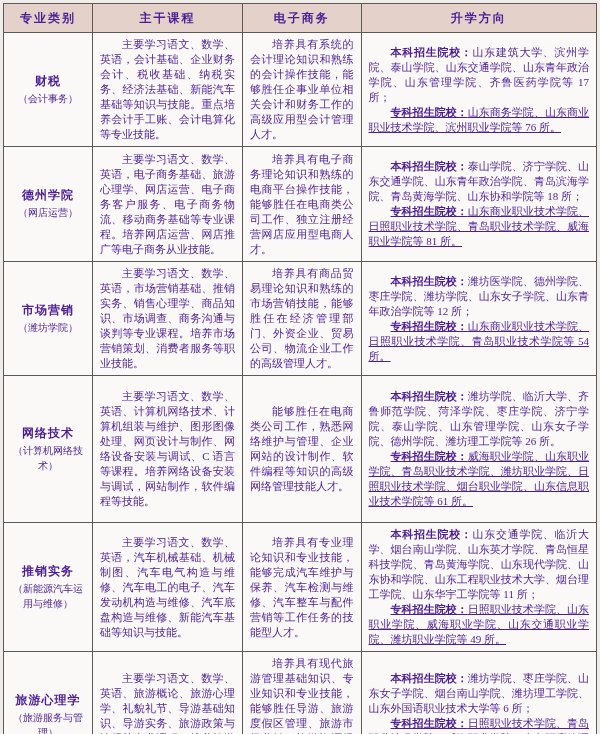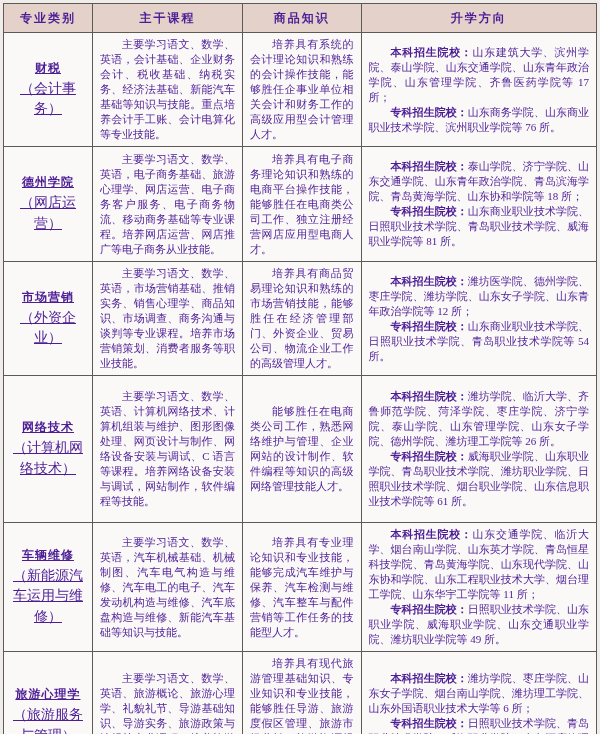--- a/index.html
+++ b/index.html
@@ -33,44 +33,43 @@
     font-size: 12px;
     font-weight: bold;
     text-align: center;
     height: 29px;
     padding: 2px;
     letter-spacing: 2px;
   }
   .cat-cell {
     text-align: center;
     padding: 2px 4px;
-    text-decoration: underline;
   }
   .cat-title {
     font-size: 12px;
     font-weight: bold;
     letter-spacing: 1px;
   }
   .cat-sub {
-    font-size: 14px;
+    font-size: 10px;
     margin-top: 2px;
     line-height: 1.45;
   }
   .txt-cell {
     padding: 4px 7px;
     font-size: 11px;
     line-height: 15px;
     text-align: justify;
     text-justify: inter-ideograph;
   }
   .txt-cell p {
     margin: 0;
     text-indent: 2em;
   }
-  .dir-cell p + p { margin-top: 0; }
+  .dir-cell p + p { margin-top: 0; text-decoration: underline; }
   .dir-label { font-weight: bold; }
   
   tr.r0 td { height: 108px; }
   tr.r1 td { height: 115px; }
   tr.r2 td { height: 103px; }
   tr.r3 td { height: 147px; }
   tr.r4 td { height: 122px; }
   tr.r5 td { height: 104px; }
   col.c-cat  { width: 15%; }
   col.c-cour { width: 25.3%; }
@@ -85,21 +84,21 @@
     <colgroup>
       <col class="c-cat">
         <col class="c-cour">
         <col class="c-feat">
         <col class="c-dir">
     </colgroup>
     <thead>
       <tr>
         <th>专业类别</th>
         <th>主干课程</th>
-        <th>商品知识</th>
+        <th>电子商务</th>
         <th>升学方向</th>
       </tr>
     </thead>
     <tbody>
 
       <tr class="r0">
         <td class="cat-cell">
           <div class="cat-title">财税</div>
           <div class="cat-sub">（会计事务）</div>
         </td>
@@ -128,21 +127,21 @@
         </td>
         <td class="txt-cell dir-cell">
           <p><b class="dir-label">本科招生院校：</b><span>泰山学院、济宁学院、山东交通学院、山东青年政治学院、青岛滨海学院、青岛黄海学院、山东协和学院等 18 所；</span></p>
           <p><b class="dir-label">专科招生院校：</b><span>山东商业职业技术学院、日照职业技术学院、青岛职业技术学院、威海职业学院等 81 所。</span></p>
         </td>
       </tr>
 
       <tr class="r2">
         <td class="cat-cell">
           <div class="cat-title">市场营销</div>
-          <div class="cat-sub">（外资企业）</div>
+          <div class="cat-sub">（潍坊学院）</div>
         </td>
         <td class="txt-cell">
           <p>主要学习语文、数学、英语，市场营销基础、推销实务、销售心理学、商品知识、市场调查、商务沟通与谈判等专业课程。培养市场营销策划、消费者服务等职业技能。</p>
         </td>
         <td class="txt-cell">
           <p>培养具有商品贸易理论知识和熟练的市场营销技能，能够胜任在经济管理部门、外资企业、贸易公司、物流企业工作的高级管理人才。</p>
         </td>
         <td class="txt-cell dir-cell">
           <p><b class="dir-label">本科招生院校：</b><span>潍坊医学院、德州学院、枣庄学院、潍坊学院、山东女子学院、山东青年政治学院等 12 所；</span></p>
           <p><b class="dir-label">专科招生院校：</b><span>山东商业职业技术学院、日照职业技术学院、青岛职业技术学院等 54 所。</span></p>
@@ -161,21 +160,21 @@
           <p>能够胜任在电商类公司工作，熟悉网络维护与管理、企业网站的设计制作、软件编程等知识的高级网络管理技能人才。</p>
         </td>
         <td class="txt-cell dir-cell">
           <p><b class="dir-label">本科招生院校：</b><span>潍坊学院、临沂大学、齐鲁师范学院、菏泽学院、枣庄学院、济宁学院、泰山学院、山东管理学院、山东女子学院、德州学院、潍坊理工学院等 26 所。</span></p>
           <p><b class="dir-label">专科招生院校：</b><span>威海职业学院、山东职业学院、青岛职业技术学院、潍坊职业学院、日照职业技术学院、烟台职业学院、山东信息职业技术学院等 61 所。</span></p>
         </td>
       </tr>
 
       <tr class="r4">
         <td class="cat-cell">
-          <div class="cat-title">车辆维修</div>
+          <div class="cat-title">推销实务</div>
           <div class="cat-sub">（新能源汽车运用与维修）</div>
         </td>
         <td class="txt-cell">
           <p>主要学习语文、数学、英语，汽车机械基础、机械制图、汽车电气构造与维修、汽车电工的电子、汽车发动机构造与维修、汽车底盘构造与维修、新能汽车基础等知识与技能。</p>
         </td>
         <td class="txt-cell">
           <p>培养具有专业理论知识和专业技能，能够完成汽车维护与保养、汽车检测与维修、汽车整车与配件营销等工作任务的技能型人才。</p>
         </td>
         <td class="txt-cell dir-cell">
           <p><b class="dir-label">本科招生院校：</b><span>山东交通学院、临沂大学、烟台南山学院、山东英才学院、青岛恒星科技学院、青岛黄海学院、山东现代学院、山东协和学院、山东工程职业技术大学、烟台理工学院、山东华宇工学院等 11 所；</span></p>

